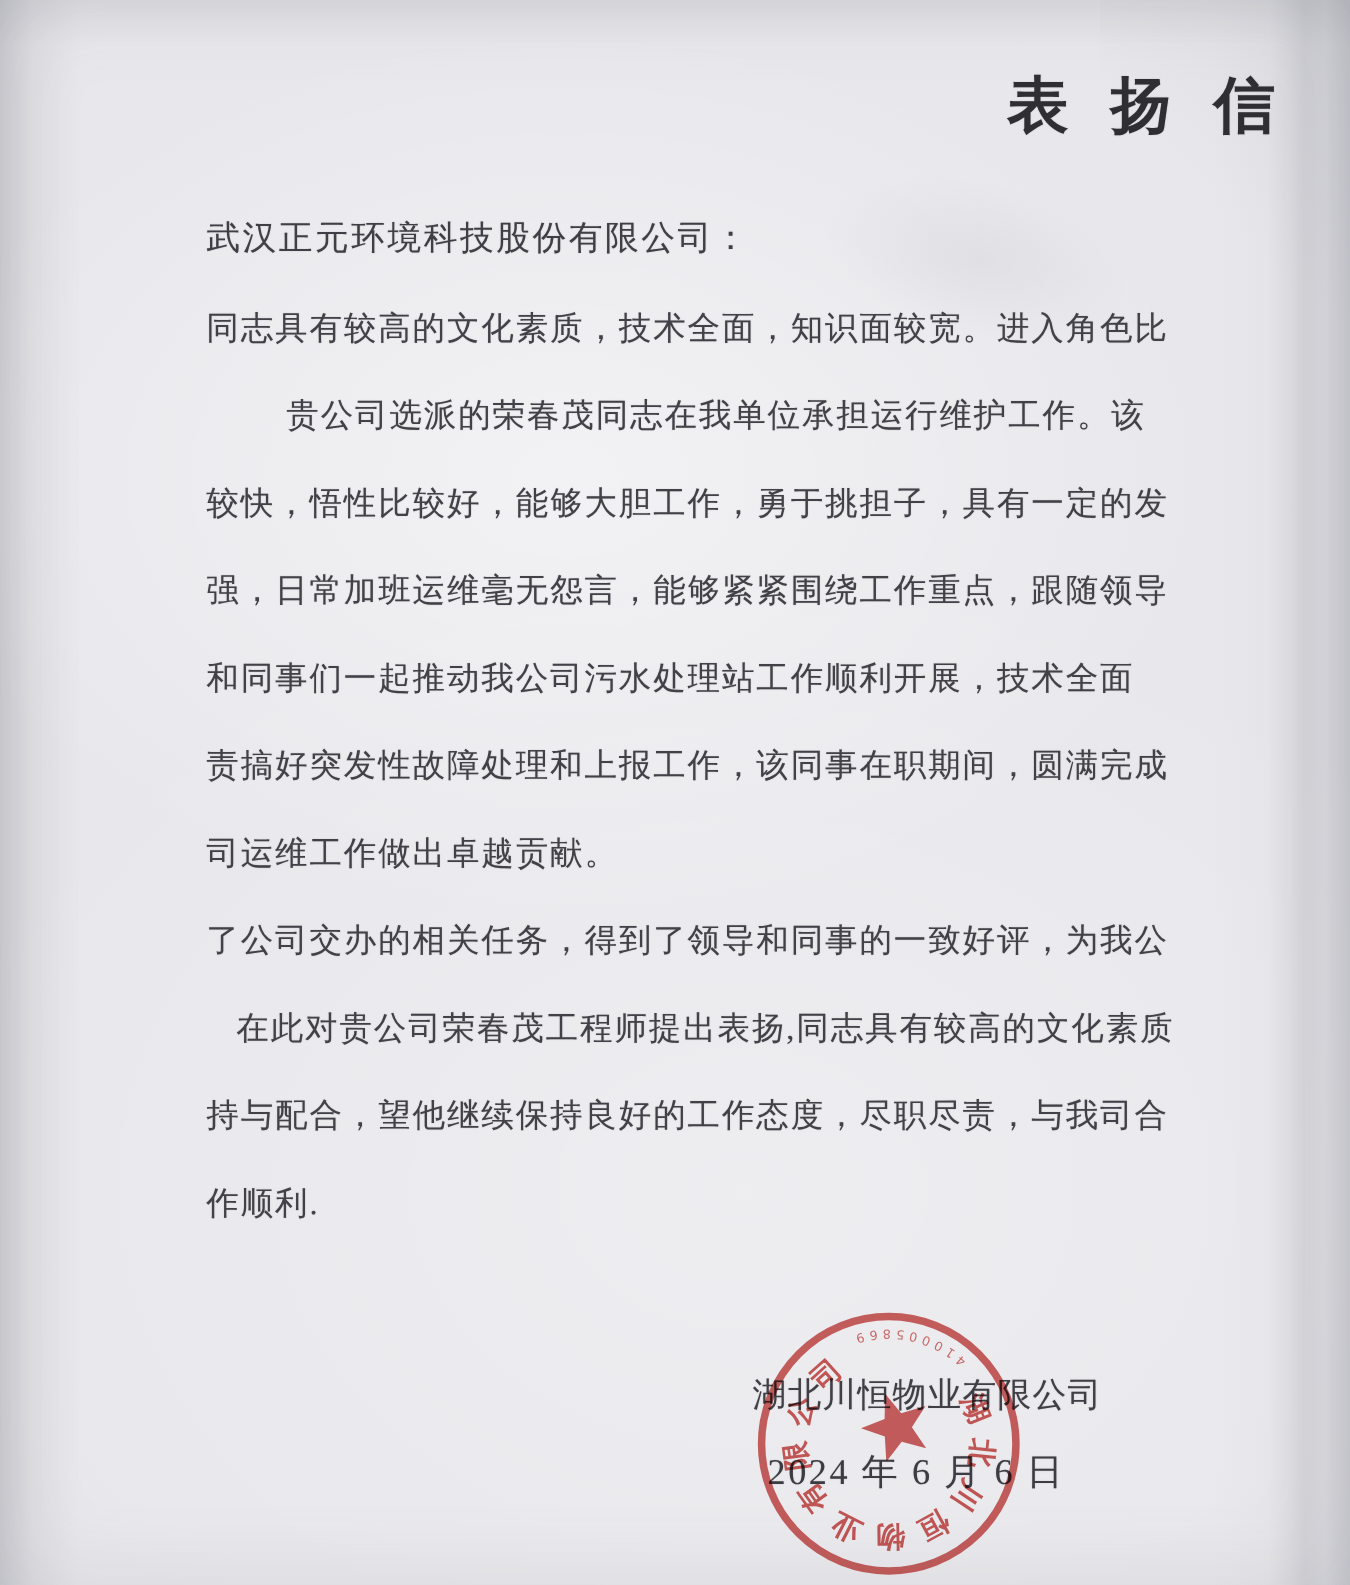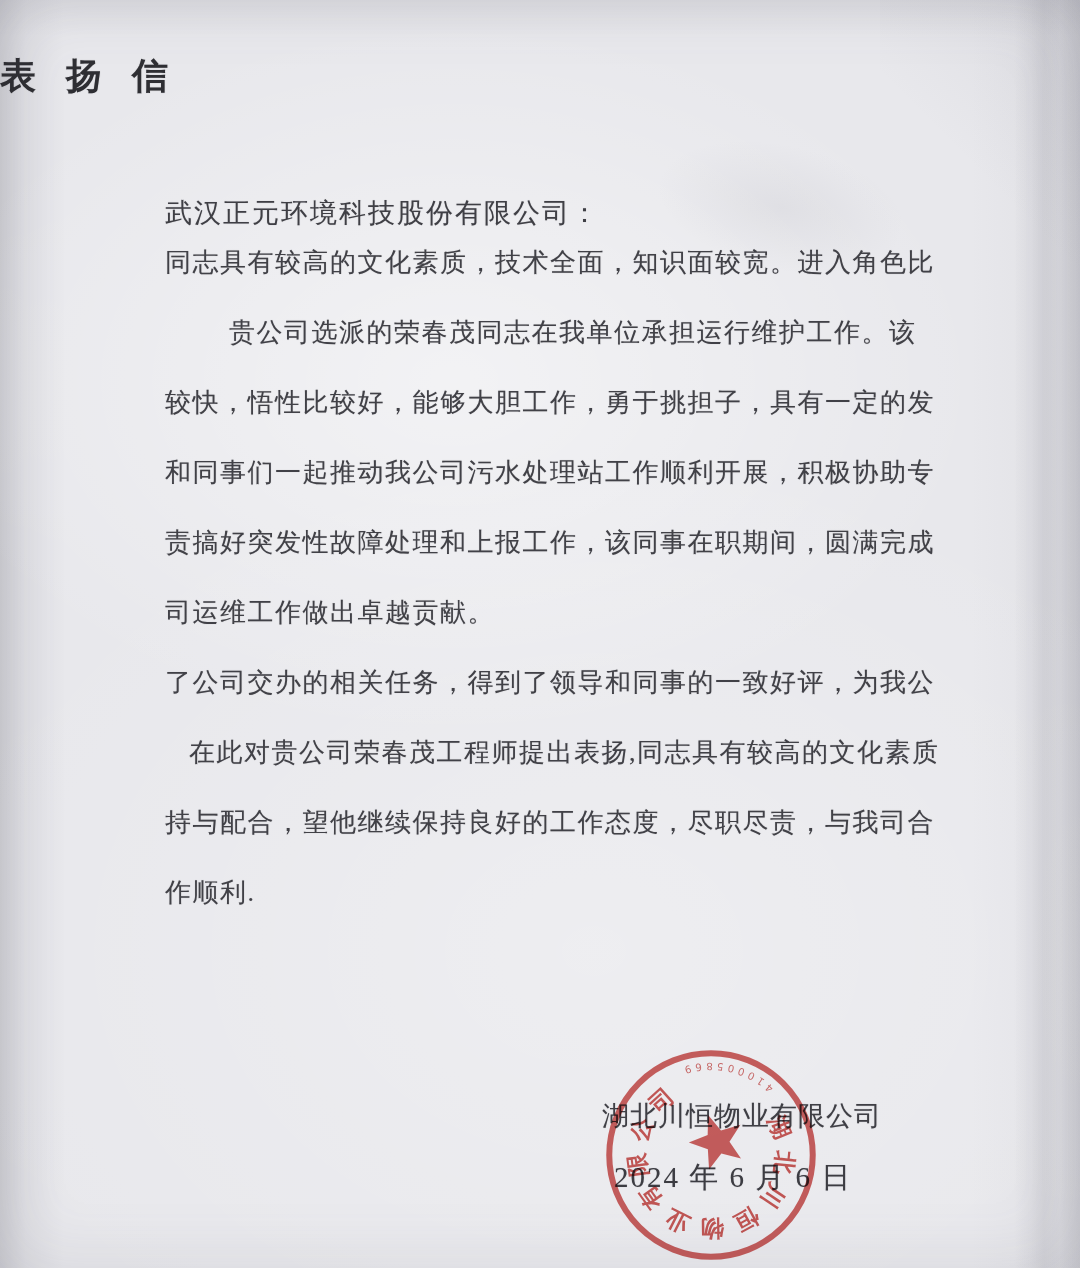--- a/index.html
+++ b/index.html
@@ -29,28 +29,28 @@
     position:absolute;left:880px;top:0;width:200px;height:300px;
     background:linear-gradient(225deg, rgba(125,125,138,0.10) 0%, rgba(125,125,138,0) 55%);
   }
   .wrinkle-mid{
     position:absolute;left:600px;top:120px;width:300px;height:180px;
     background:radial-gradient(60% 50% at 60% 45%, rgba(130,130,142,0.10), rgba(130,130,142,0) 70%);
     transform:rotate(12deg);
   }
   .title{
     position:absolute;left:0;top:52px;width:1030px;
-    text-align:left;
+    text-align:right;
     font-family:"Liberation Sans","DejaVu Sans",sans-serif;
-    font-weight:700;font-size:36px;letter-spacing:10px;
+    font-weight:700;font-size:49px;letter-spacing:10px;
     color:#2e2e33;
     text-shadow:0 0 1px rgba(46,46,51,0.35);
   }
   .salutation{
-    position:absolute;left:165px;top:195px;width:760px;
+    position:absolute;left:165px;top:172px;width:760px;
     font-size:27px;letter-spacing:2px;color:#3f3f45;
     text-shadow:0 0 1px rgba(63,63,69,0.3);
   }
   .body-text{
     position:absolute;left:165px;top:228px;width:745px;
     font-size:26px;color:#414147;letter-spacing:1.5px;
     text-shadow:0 0 1px rgba(65,65,71,0.3);
   }
   .body-text .line{height:70px;line-height:70px;white-space:nowrap;}
   .body-text .indent-a{text-indent:64px;}
@@ -81,21 +81,22 @@
   <div class="wrinkle-mid"></div>
 
   <div class="title">表 扬 信</div>
 
   <div class="salutation">武汉正元环境科技股份有限公司：</div>
 
   <div class="body-text">
     <div class="line">同志具有较高的文化素质，技术全面，知识面较宽。进入角色比</div>
     <div class="line indent-a">贵公司选派的荣春茂同志在我单位承担运行维护工作。该</div>
     <div class="line">较快，悟性比较好，能够大胆工作，勇于挑担子，具有一定的发</div>
-    <div class="line">和同事们一起推动我公司污水处理站工作顺利开展，积极协助专</div>
+    <div class="line">强，日常加班运维毫无怨言，能够紧紧围绕工作重点，跟随领导</div>
+    <div class="line">和同事们一起推动我公司污水处理站工作顺利开展，技术全面</div>
     <div class="line">责搞好突发性故障处理和上报工作，该同事在职期间，圆满完成</div>
     <div class="line">司运维工作做出卓越贡献。</div>
     <div class="line">了公司交办的相关任务，得到了领导和同事的一致好评，为我公</div>
     <div class="line indent-b">在此对贵公司荣春茂工程师提出表扬,同志具有较高的文化素质</div>
     <div class="line">持与配合，望他继续保持良好的工作态度，尽职尽责，与我司合</div>
     <div class="line">作顺利.</div>
   </div>
 
   <div class="signatory">湖北川恒物业有限公司</div>
   <div class="sign-date">2024 年 6 月 6 日</div>

